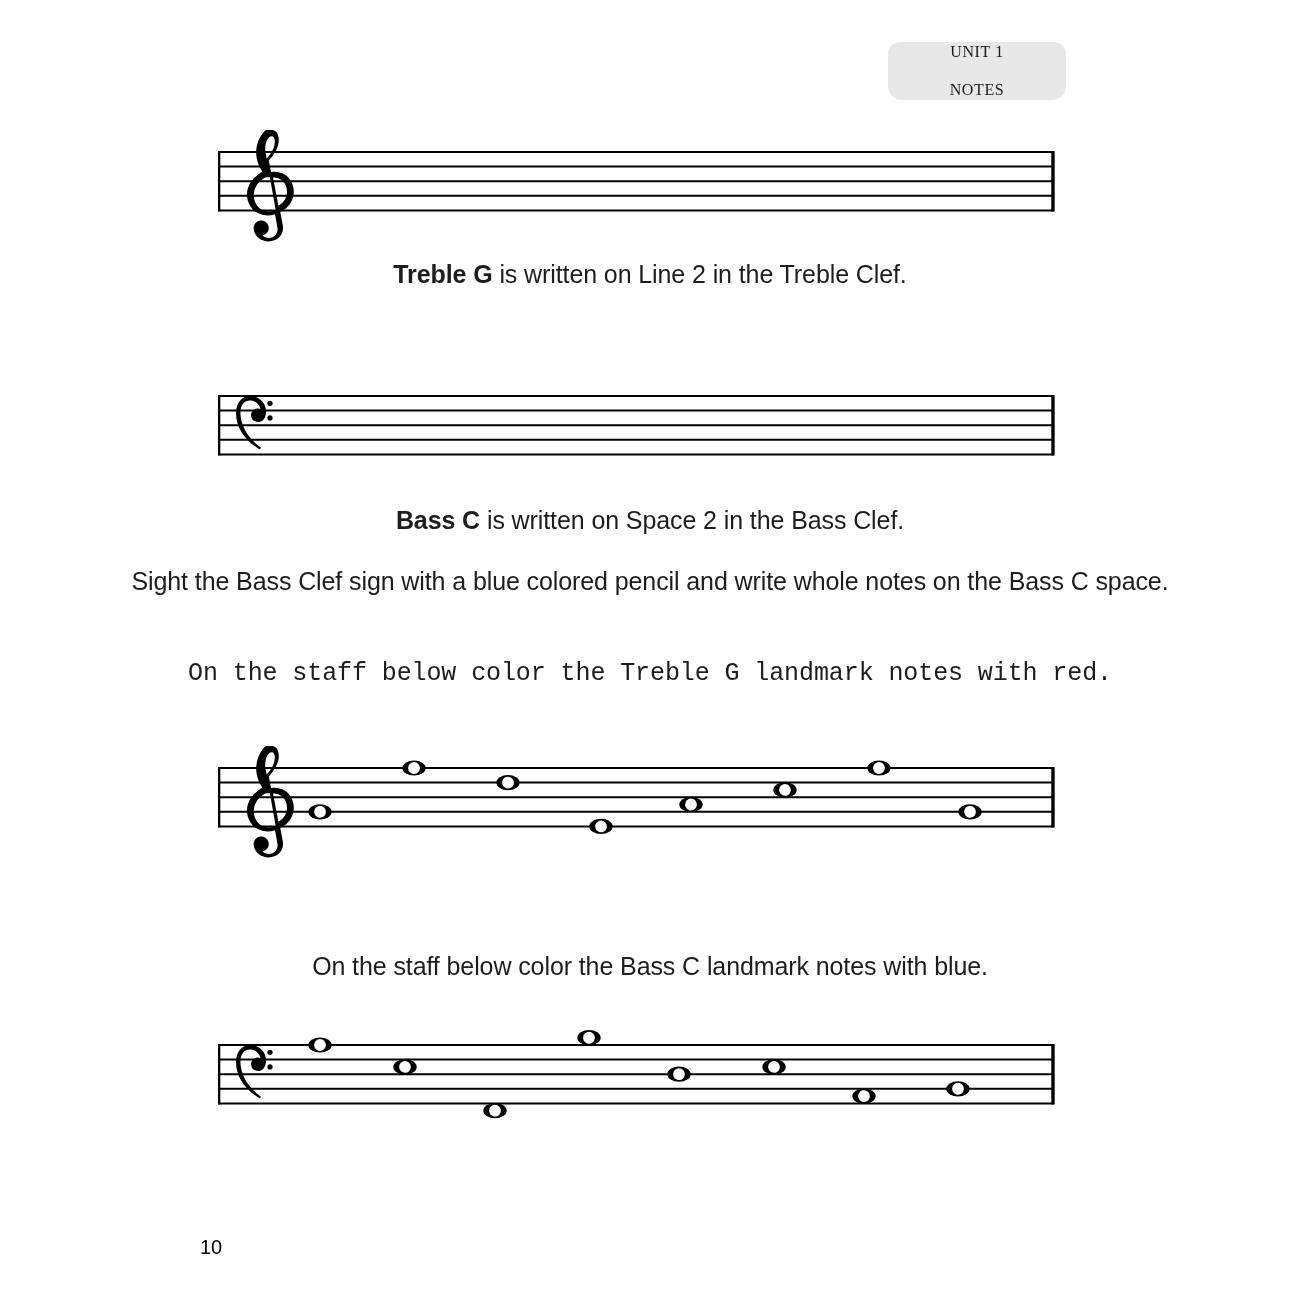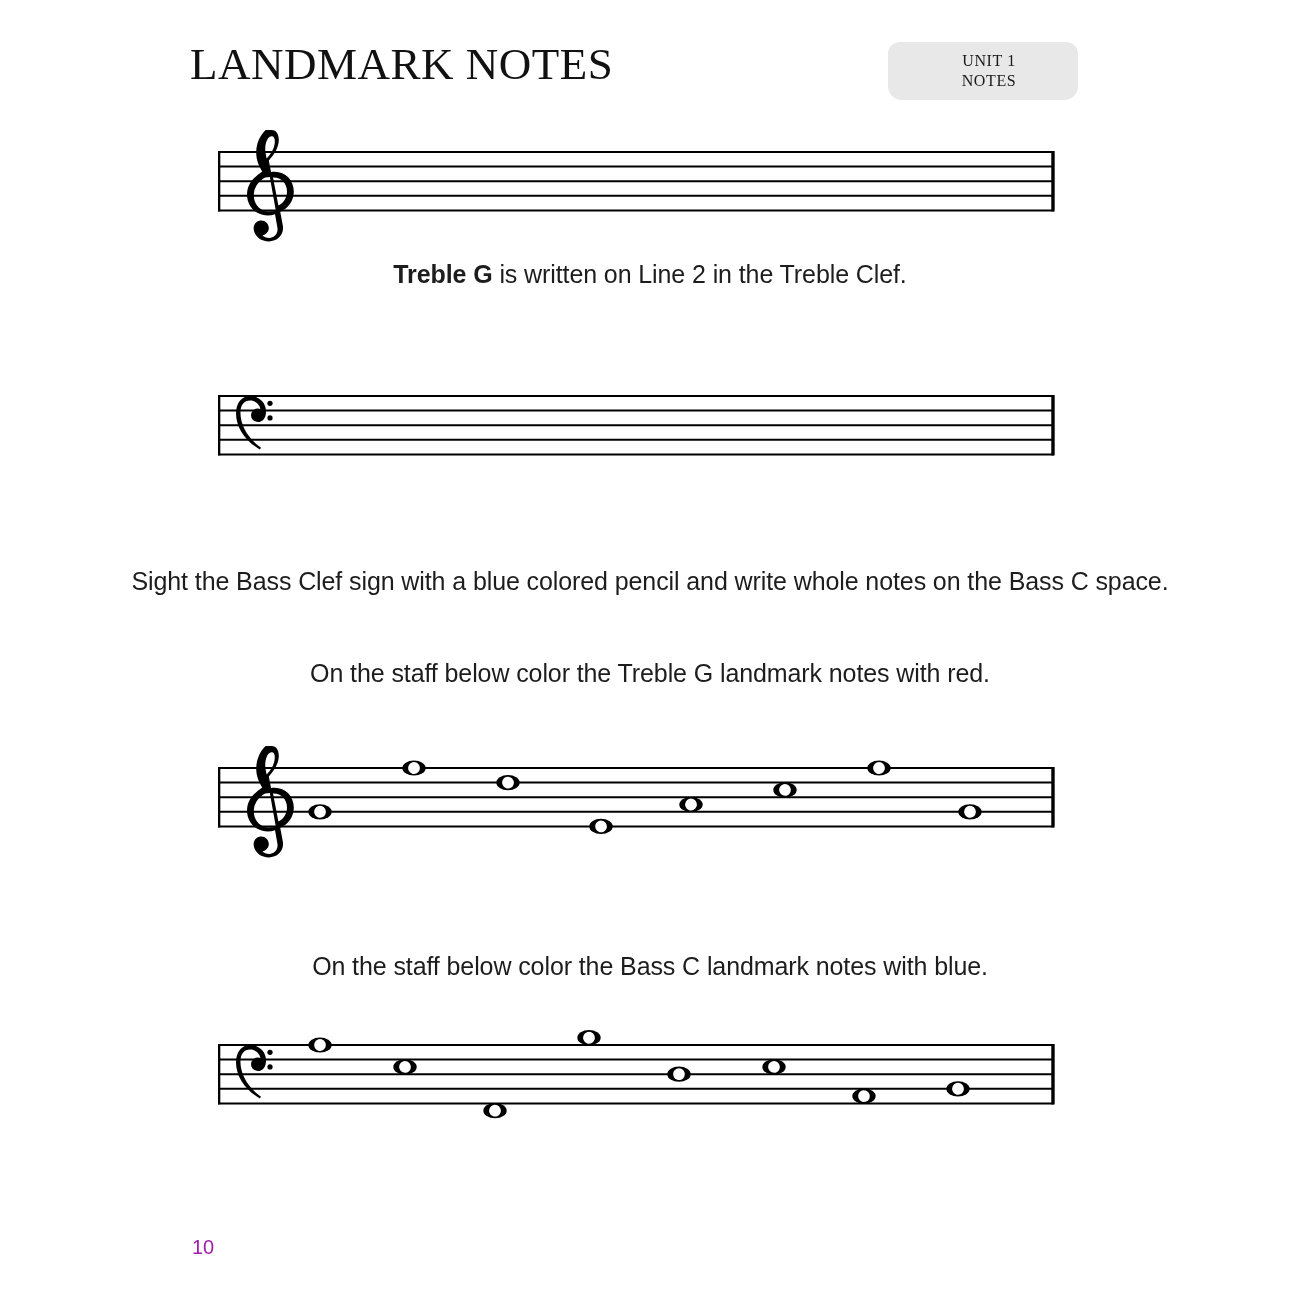--- a/index.html
+++ b/index.html
@@ -38,27 +38,26 @@
     position: absolute;
     left: 888px;
     top: 42px;
     width: 178px;
     height: 58px;
     background: #e8e8e8;
     border-radius: 12px 12px 14px 14px;
     display: flex;
     flex-direction: column;
     align-items: center;
-    justify-content: center;
+    justify-content: space-between;
     font-family: "Liberation Serif", "DejaVu Serif", serif;
     font-size: 16px;
     line-height: 1.25;
     letter-spacing: 0.6px;
     color: #1a1a1a;
-    padding-left: 12px;
   }
 
   
   .staff {
     position: absolute;
     left: 0;
     top: 0;
   }
   .staff svg { display: block; }
 
@@ -88,32 +87,31 @@
     justify-content: center;
     font-size: 16px;
     color: #1d1d1d;
     white-space: nowrap;
   }
   .assign-box b { font-weight: bold; }
 
   
   .page-number {
     position: absolute;
-    left: 192px;
+    left: 200px;
     top: 1236px;
     font-size: 20px;
-    color: #a21caf;
+    color: #000000;
   }
 </style>
 </head>
 <body>
 
 <div class="page">
 
-  <div class="page-title">LANDMARK NOTES</div>
 
   <div class="unit-badge">
     <span>UNIT 1</span>
     <span>NOTES</span>
   </div>
 
   <div class="staff" id="staff-0" style="left: 218px; top: 62px;">
       <svg width="848" height="218.4" viewBox="0 0 848 218.4">
         <line x1="0" y1="90" x2="836" y2="90" stroke="#000" stroke-width="2"></line>
         <line x1="0" y1="104.6" x2="836" y2="104.6" stroke="#000" stroke-width="2"></line>
@@ -143,24 +141,27 @@
         <line x1="1" y1="89" x2="1" y2="149.4" stroke="#000" stroke-width="2.6"></line>
         <line x1="835" y1="89" x2="835" y2="149.4" stroke="#000" stroke-width="3.4"></line>
         <g>
           <path transform="translate(20,88) scale(1)" d="M12.0,2.0 C21.0,2.0 28.0,8.6 28.0,17.4 C28.0,24.0 24.6,28.0 20.0,28.0 C16.0,28.0 13.0,25.0 13.0,21.2 C13.0,17.4 16.0,14.4 19.8,14.4 C20.8,14.4 21.6,14.6 22.4,15.0 C21.2,10.0 17.2,6.6 12.0,6.6 C6.2,6.6 2.4,11.0 2.4,18.6 C2.4,32.0 10.6,45.0 23.0,53.8 L21.8,55.6 C7.0,46.4 -2.0,33.4 -2.0,19.4 C-2.0,9.0 3.8,2.0 12.0,2.0 Z" fill="#000"></path>
           <circle cx="52" cy="97.3" r="2.6" fill="#000"></circle>
           <circle cx="52" cy="111.9" r="2.6" fill="#000"></circle>
         </g>
       </svg>
     </div>
 
+  <div class="text-line centered" style="top:506px;">
+    <b>Bass C</b><span> is written on Space 2 in the Bass Clef.</span>
+  </div>
 
   <div class="text-line centered" style="top:567px;">Sight the Bass Clef sign with a blue colored pencil and write whole notes on the Bass C space.</div>
 
-  <div class="text-line centered" style="top:659px;">On the staff below color the Treble G landmark notes with red.</div>
+  <div class="text-line centered" style="top:659px;font-family:Liberation Mono, monospace;">On the staff below color the Treble G landmark notes with red.</div>
 
   <div class="staff" id="staff-2" style="left: 218px; top: 678px;">
       <svg width="848" height="218.4" viewBox="0 0 848 218.4">
         <line x1="0" y1="90" x2="836" y2="90" stroke="#000" stroke-width="2"></line>
         <line x1="0" y1="104.6" x2="836" y2="104.6" stroke="#000" stroke-width="2"></line>
         <line x1="0" y1="119.2" x2="836" y2="119.2" stroke="#000" stroke-width="2"></line>
         <line x1="0" y1="133.8" x2="836" y2="133.8" stroke="#000" stroke-width="2"></line>
         <line x1="0" y1="148.4" x2="836" y2="148.4" stroke="#000" stroke-width="2"></line>
         <line x1="1" y1="89" x2="1" y2="149.4" stroke="#000" stroke-width="2.6"></line>
         <line x1="835" y1="89" x2="835" y2="149.4" stroke="#000" stroke-width="3.4"></line>

